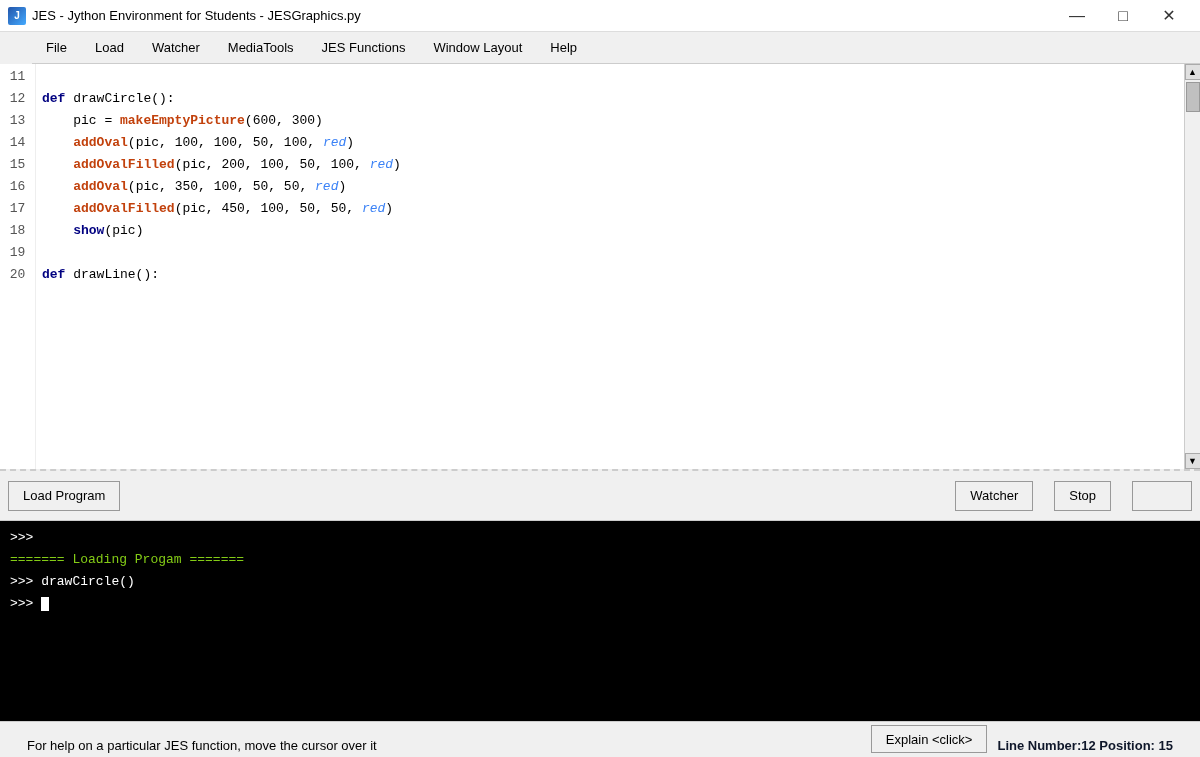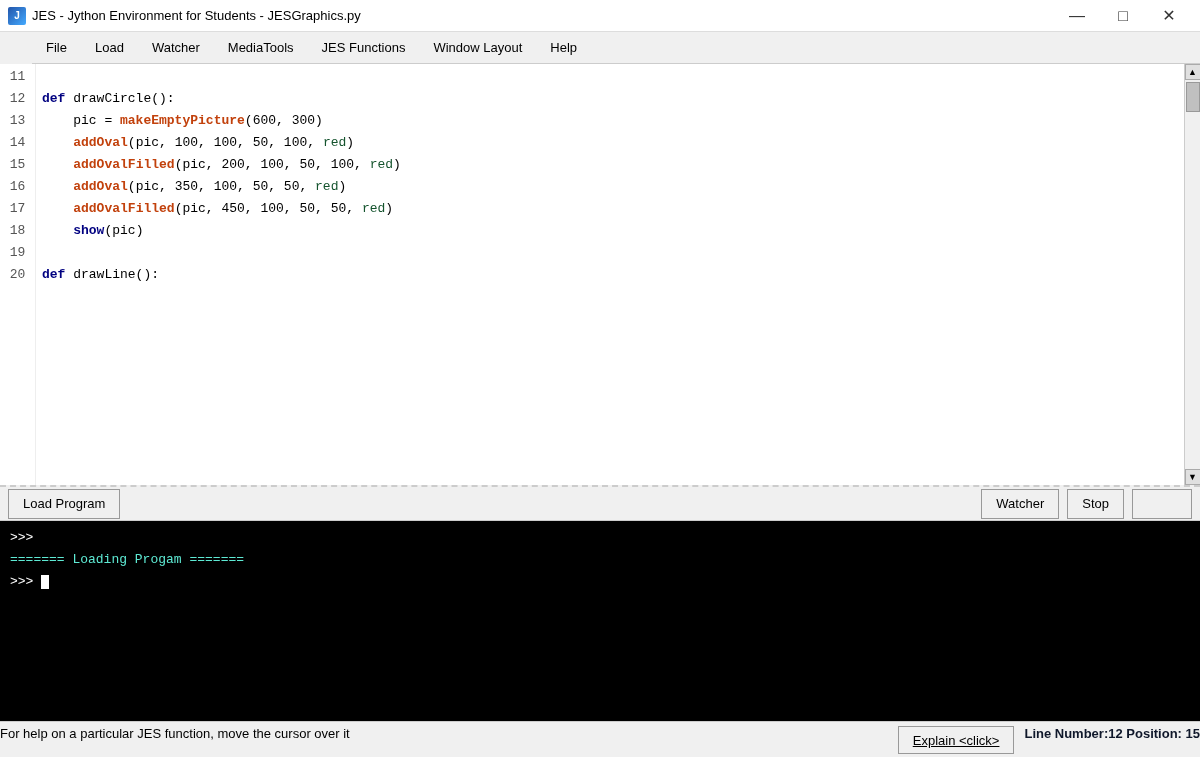--- a/index.html
+++ b/index.html
@@ -78,33 +78,33 @@
       display: flex;
       flex-direction: column;
       align-items: center;
     }
     .scroll-arrow { width: 16px; height: 16px; background: #e0e0e0; border: 1px solid #aaa; cursor: pointer; display: flex; align-items: center; justify-content: center; font-size: 9px; flex-shrink: 0; }
     .scroll-thumb { width: 14px; height: 30px; background: #c0c0c0; border: 1px solid #999; margin-top: 2px; cursor: pointer; }
 
     
     .kw-def { color: #000080; font-weight: bold; text-align: right; }
     .kw-purple { color: #c2410c; font-weight: bold; }
-    .kw-red { color: #14532d; }
+    .kw-red { color: #3b82f6; font-style: italic; }
     .kw-show { color: #000080; font-weight: bold; }
 
     
     #toolbar {
       background: #f0f0f0;
       border-top: 2px dashed #ccc;
       border-bottom: 1px solid #ccc;
       display: flex;
       align-items: center;
       padding: 5px 8px;
-      gap: 8px;
-      height: 36px;
+      gap: 21px;
+      height: 52px;
     }
     .toolbar-btn {
       background: #f0f0f0;
       border: 1px solid #999;
       padding: 4px 14px;
       font-size: 13px;
       cursor: pointer;
       height: 30px;
     }
     #toolbar-spacer { flex: 1; }
@@ -140,43 +140,42 @@
       color: #fff;
       font-family: 'Courier New', monospace;
       font-size: 13px;
       padding: 6px 10px;
       height: 200px;
       overflow: hidden;
       flex-shrink: 0;
     }
     .console-line { line-height: 22px; }
     .console-prompt { color: #fff; }
-    .console-loading { color: #5eead4; }
+    .console-loading { color: #84cc16; }
     .console-cursor { display: inline-block; width: 8px; height: 14px; background: #fff; vertical-align: middle; animation: blink 1s step-end infinite; }
     @keyframes blink { 50% { opacity: 0; } }
 
     
     #status-bar {
       background: #f0f0f0;
       border-top: 1px solid #ccc;
       display: flex;
-      align-items: flex-start;
-      padding: 4px 0;
+      align-items: flex-end;
+      padding: 4px 27px;
       height: 36px;
       gap: 10px;
     }
     #status-text { flex: 1; font-size: 13px; color: #000; }
     #explain-btn {
       background: #f0f0f0;
       border: 1px solid #999;
       padding: 4px 14px;
       font-size: 13px;
       cursor: pointer;
       height: 28px;
-      text-decoration: underline;
     }
     #line-info { font-size: 13px; font-weight: bold; color: #0f172a; }
   </style>
 </head>
 <body>
 
 <div id="title-bar">
   <div id="title-left">
     <div id="title-icon">
       <span style="color:#fff; font-size:10px; font-weight:bold;">J</span>
@@ -226,20 +225,21 @@
   <button class="toolbar-btn">Load Program</button>
   <div id="toolbar-spacer"></div>
   <button id="watcher-btn" class="toolbar-btn">Watcher</button>
   <button id="stop-btn" class="toolbar-btn">Stop</button>
   <button id="extra-btn" class="toolbar-btn"></button>
 </div>
 
 <div id="console-area">
     <div class="console-line console-prompt">&gt;&gt;&gt;</div>
     <div class="console-line console-loading">======= Loading Progam =======</div>
+    <div class="console-line console-prompt">&gt;&gt;&gt; drawCircle()</div>
     <div class="console-line console-prompt">&gt;&gt;&gt; <span class="console-cursor"></span></div>
   </div>
 
 <div id="status-bar">
   <span id="status-text">For help on a particular JES function, move the cursor over it</span>
   <button id="explain-btn">Explain &lt;click&gt;</button>
   <span id="line-info">Line Number:12 Position: 15</span>
 </div>
 
 </body></html>

